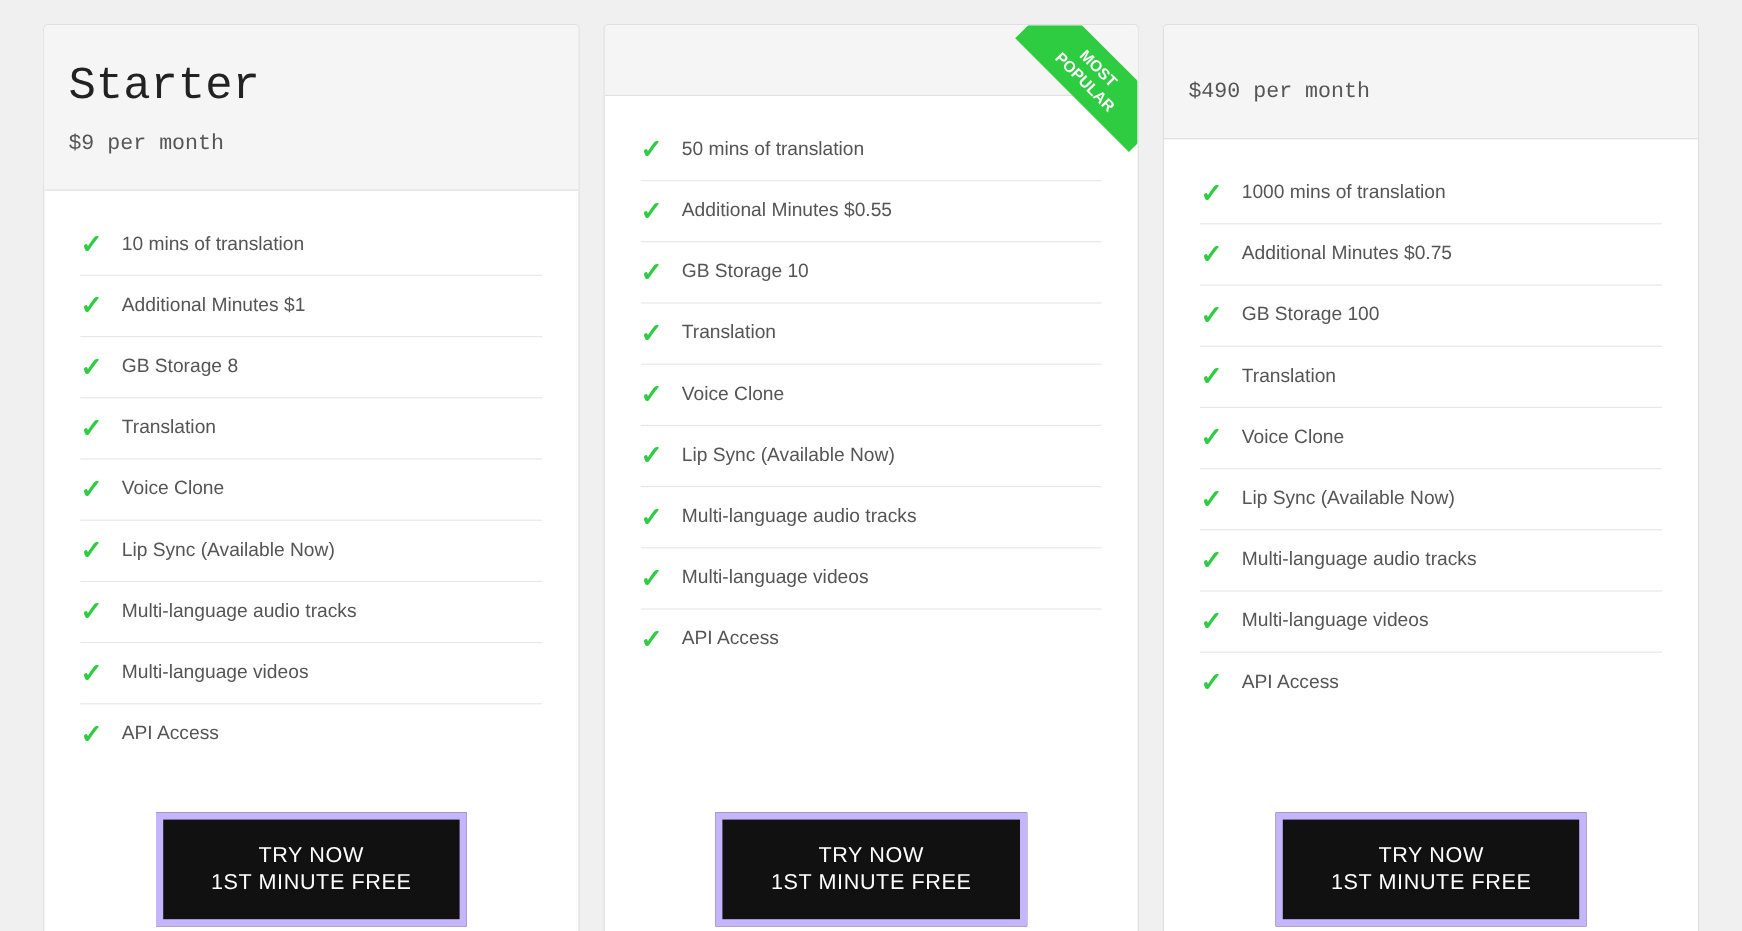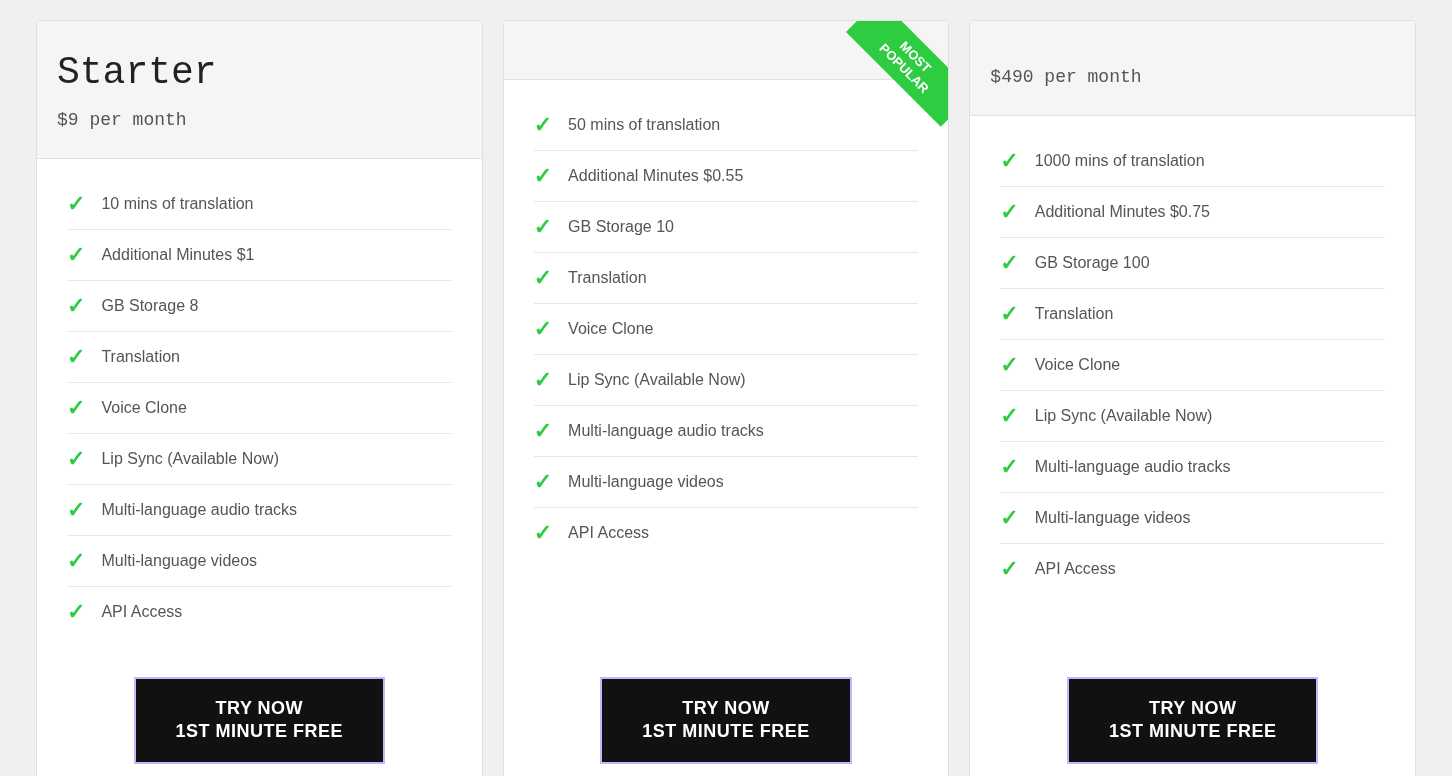--- a/index.html
+++ b/index.html
@@ -87,24 +87,24 @@
 
     .plan-cta {
       padding: 20px 30px 30px;
       display: flex;
       justify-content: center;
     }
 
     .cta-button {
       background: #111;
       color: #fff;
-      border: 2px solid #c4b5fd;
+      border: 6px solid #c4b5fd;
       padding: 18px 40px;
       font-size: 18px;
-      font-weight: bold;
+      font-weight: normal;
       cursor: pointer;
       text-align: center;
       line-height: 1.3;
       min-width: 220px;
       text-transform: uppercase;
       letter-spacing: 0.5px;
     }
 
     
     .ribbon {

